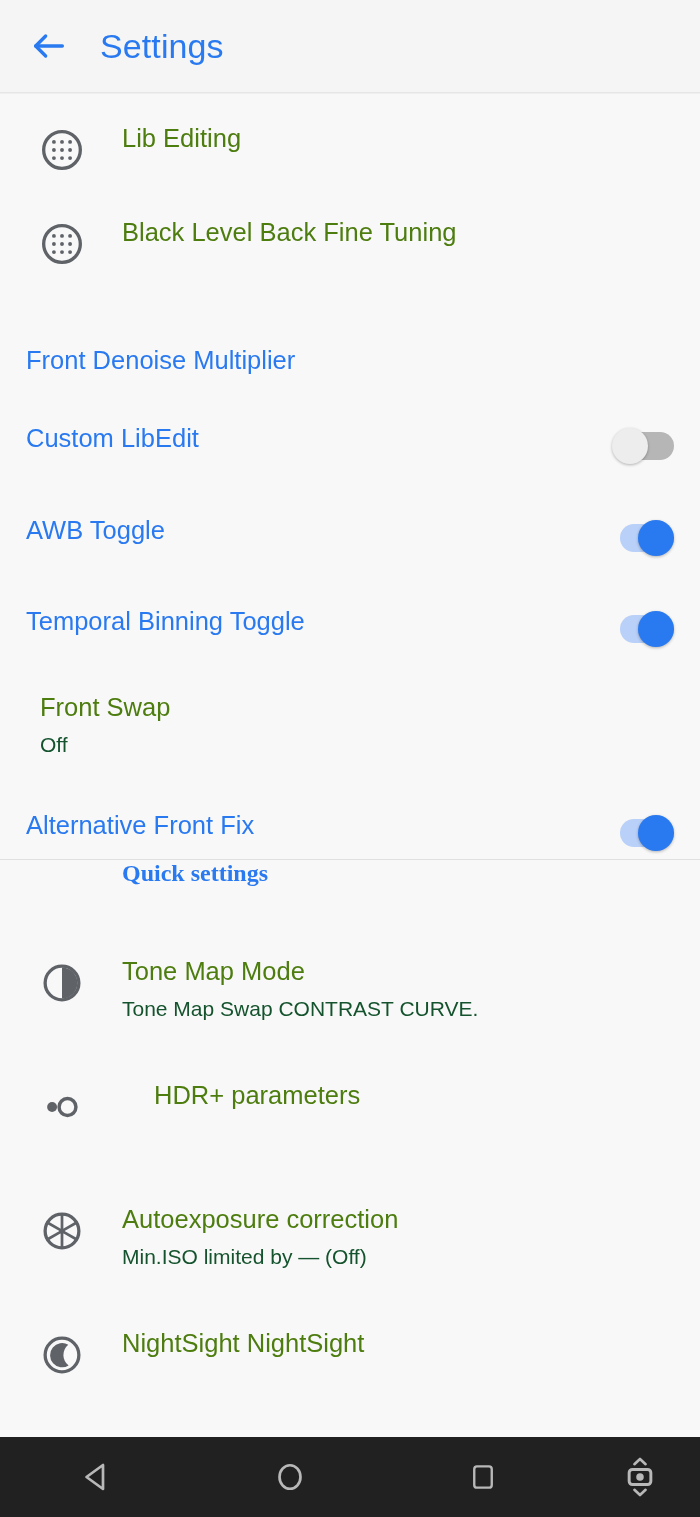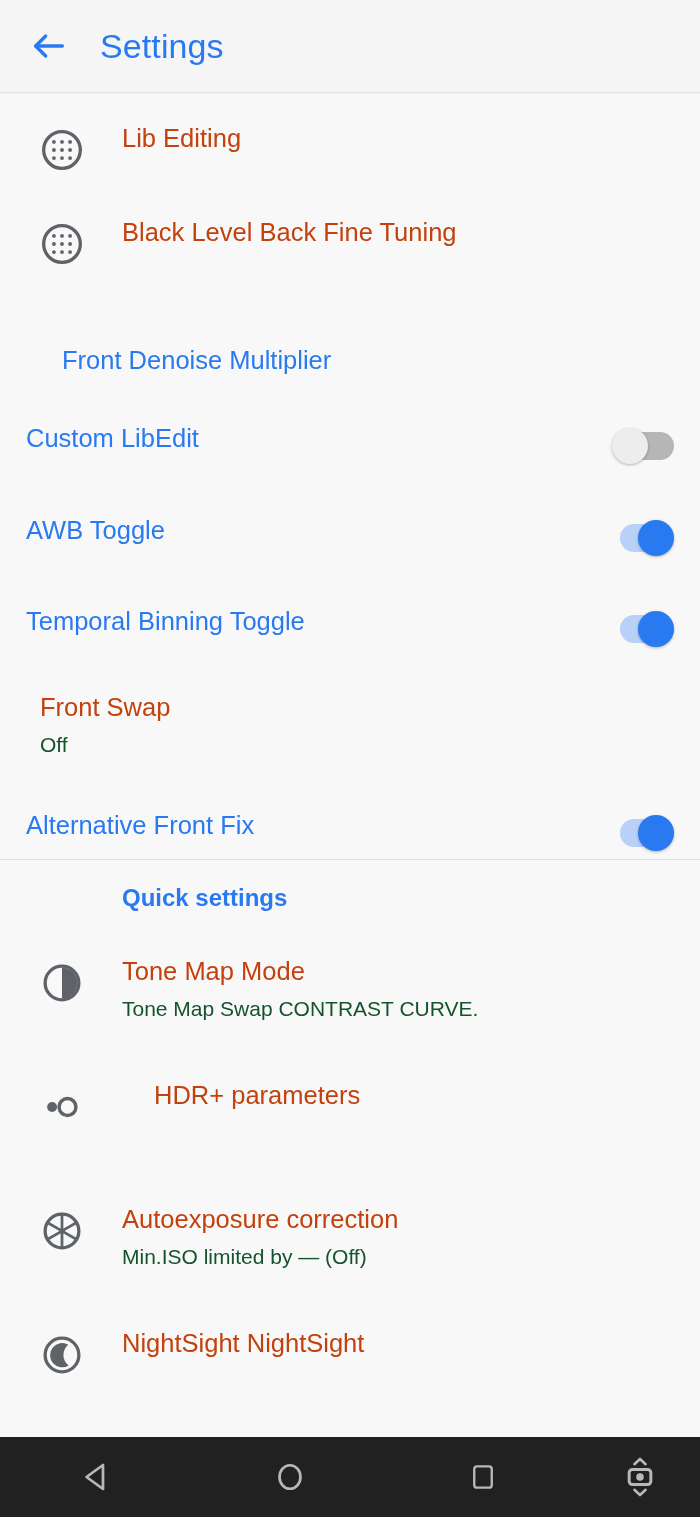--- a/index.html
+++ b/index.html
@@ -78,21 +78,21 @@
   .row-text {
     flex: 1;
     margin-left: 36px;
     display: flex;
     flex-direction: column;
   }
   .row-text.no-icon { margin-left: 28px; }
 
   .row-title {
     font-size: 25.5px;
-    color: #c2410c;
+    color: #4d7c0f;
     line-height: 1.0;
     white-space: nowrap;
   }
   .row-title.accent { color: #2979f0; }
 
   .row-sub {
     font-size: 21px;
     color: #14532d;
     line-height: 1.0;
     margin-top: 13px;
@@ -223,21 +223,21 @@
               <circle cx="12" cy="16.4" r="1.05"></circle>
               <circle cx="16.4" cy="16.4" r="1.05"></circle>
           </g>
         </svg>
       </div>
       <div class="row-text">
         <div class="row-title">Black Level Back Fine Tuning</div>
       </div>
     </div>
 
-    <div class="row" style="height:91px; padding-top:50px;padding-left:36px;">
+    <div class="row" style="height:91px; padding-top:50px;">
       <div class="row-text no-icon" style="margin-left:26px;">
         <div class="row-title accent">Front Denoise Multiplier</div>
       </div>
     </div>
 
     <div class="row" style="height:92px; padding-top:37px;">
       <div class="row-text no-icon" style="margin-left:26px;">
         <div class="row-title accent">Custom LibEdit</div>
       </div>
       <div class="switch off">
@@ -278,21 +278,21 @@
         <div class="row-title accent">Alternative Front Fix</div>
       </div>
       <div class="switch on">
         <div class="track"></div>
         <div class="thumb"></div>
       </div>
     </div>
 
     <div class="divider"></div>
 
-    <div style="height:76px; display:flex; align-items:center;">
+    <div style="height:76px; display:flex; font-family:Liberation Serif, serif;">
       <div class="section-header">Quick settings</div>
     </div>
 
     <div class="row" style="height:124px; padding-top:23px;">
       <div class="row-icon">
         <svg width="44" height="44" viewBox="0 0 24 24">
           <circle cx="12" cy="12" r="9.2" fill="none" stroke="#5f6368" stroke-width="1.8"></circle>
           <path d="M12 3.6 A8.4 8.4 0 0 1 12 20.4 Z" fill="#5f6368"></path>
         </svg>
       </div>

